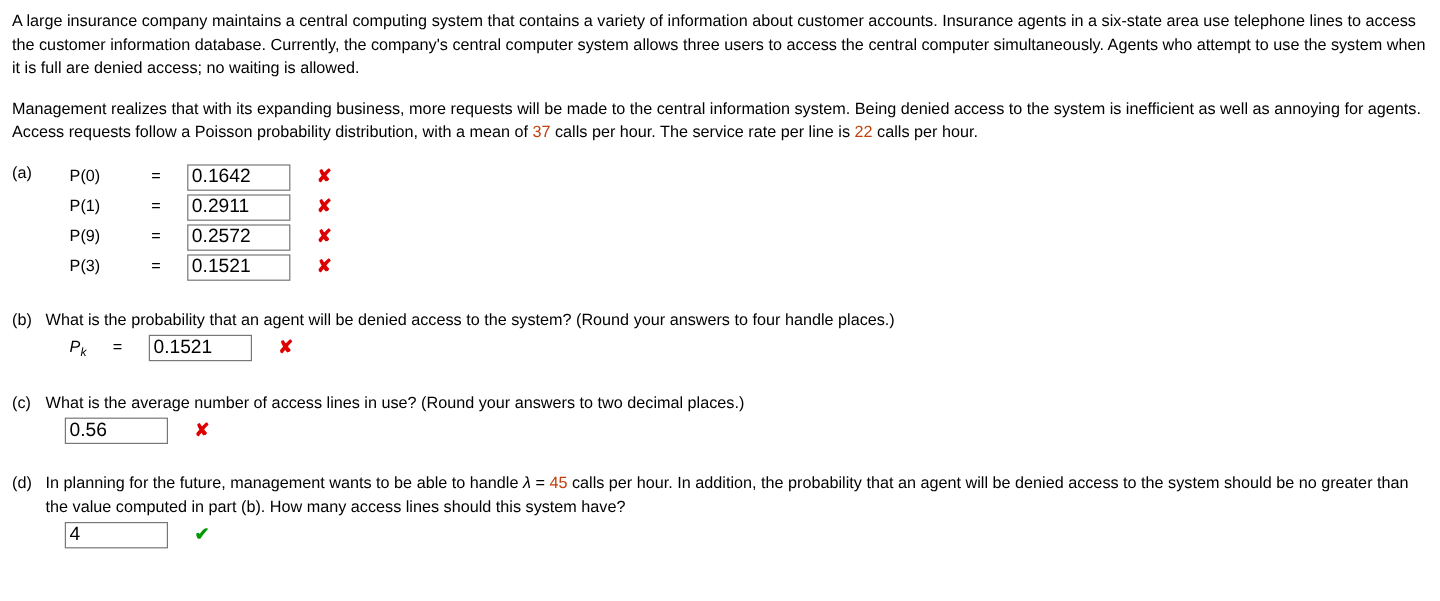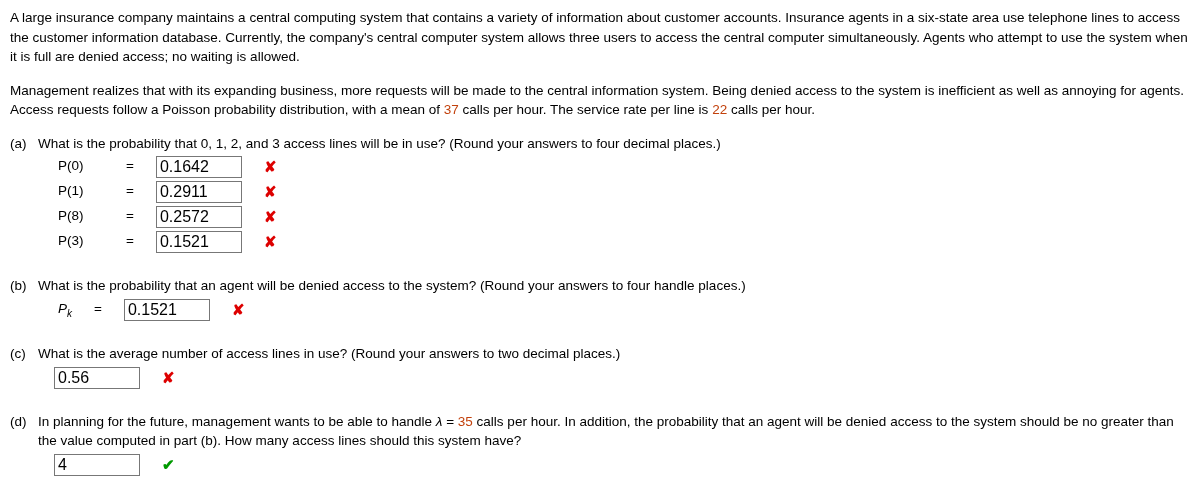--- a/index.html
+++ b/index.html
@@ -62,38 +62,37 @@
 <div class="paragraph">A large insurance company maintains a central computing system that contains a variety of information about customer accounts. Insurance agents in a six-state area use telephone lines to access the customer information database. Currently, the company's central computer system allows three users to access the central computer simultaneously. Agents who attempt to use the system when it is full are denied access; no waiting is allowed.</div>
 
 <div class="paragraph">
   <span>Management realizes that with its expanding business, more requests will be made to the central information system. Being denied access to the system is inefficient as well as annoying for agents. Access requests follow a Poisson probability distribution, with a mean of </span><span class="red">37</span><span> calls per hour. The service rate per line is </span><span class="red">22</span><span> calls per hour.</span>
 </div>
 
 <div class="part">
   <div class="part-row">
     <div class="part-label">(a)</div>
     <div class="part-body">
-      <div>What is the probability that 0, 1, 2, and 3 access lines will be in use? (Round your answers to four decimal places.)</div>
 
       <div class="answer-line">
         <span class="label-span">P(0)</span>
         <span class="eq">=</span>
         <input class="answer-box" value="0.1642" style="">
         <span class="mark-wrong">✘</span>
       </div>
 
       <div class="answer-line">
         <span class="label-span">P(1)</span>
         <span class="eq">=</span>
         <input class="answer-box" value="0.2911" style="">
         <span class="mark-wrong">✘</span>
       </div>
 
       <div class="answer-line">
-        <span class="label-span">P(8)</span>
+        <span class="label-span">P(9)</span>
         <span class="eq">=</span>
         <input class="answer-box" value="0.2572" style="">
         <span class="mark-wrong">✘</span>
       </div>
 
       <div class="answer-line">
         <span class="label-span">P(3)</span>
         <span class="eq">=</span>
         <input class="answer-box" value="0.1521" style="">
         <span class="mark-wrong">✘</span>
@@ -130,21 +129,21 @@
       </div>
     </div>
   </div>
 </div>
 
 <div class="part">
   <div class="part-row">
     <div class="part-label">(d)</div>
     <div class="part-body">
       <div>
-        <span>In planning for the future, management wants to be able to handle </span><span class="lambda">λ</span><span> = </span><span class="red">35</span><span> calls per hour. In addition, the probability that an agent will be denied access to the system should be no greater than the value computed in part (b). How many access lines should this system have?</span>
+        <span>In planning for the future, management wants to be able to handle </span><span class="lambda">λ</span><span> = </span><span class="red">45</span><span> calls per hour. In addition, the probability that an agent will be denied access to the system should be no greater than the value computed in part (b). How many access lines should this system have?</span>
       </div>
       <div class="answer-line noindent">
         <input class="answer-box" value="4" style="">
         <span class="mark-right">✔</span>
       </div>
     </div>
   </div>
 </div>
 
 </body></html>

